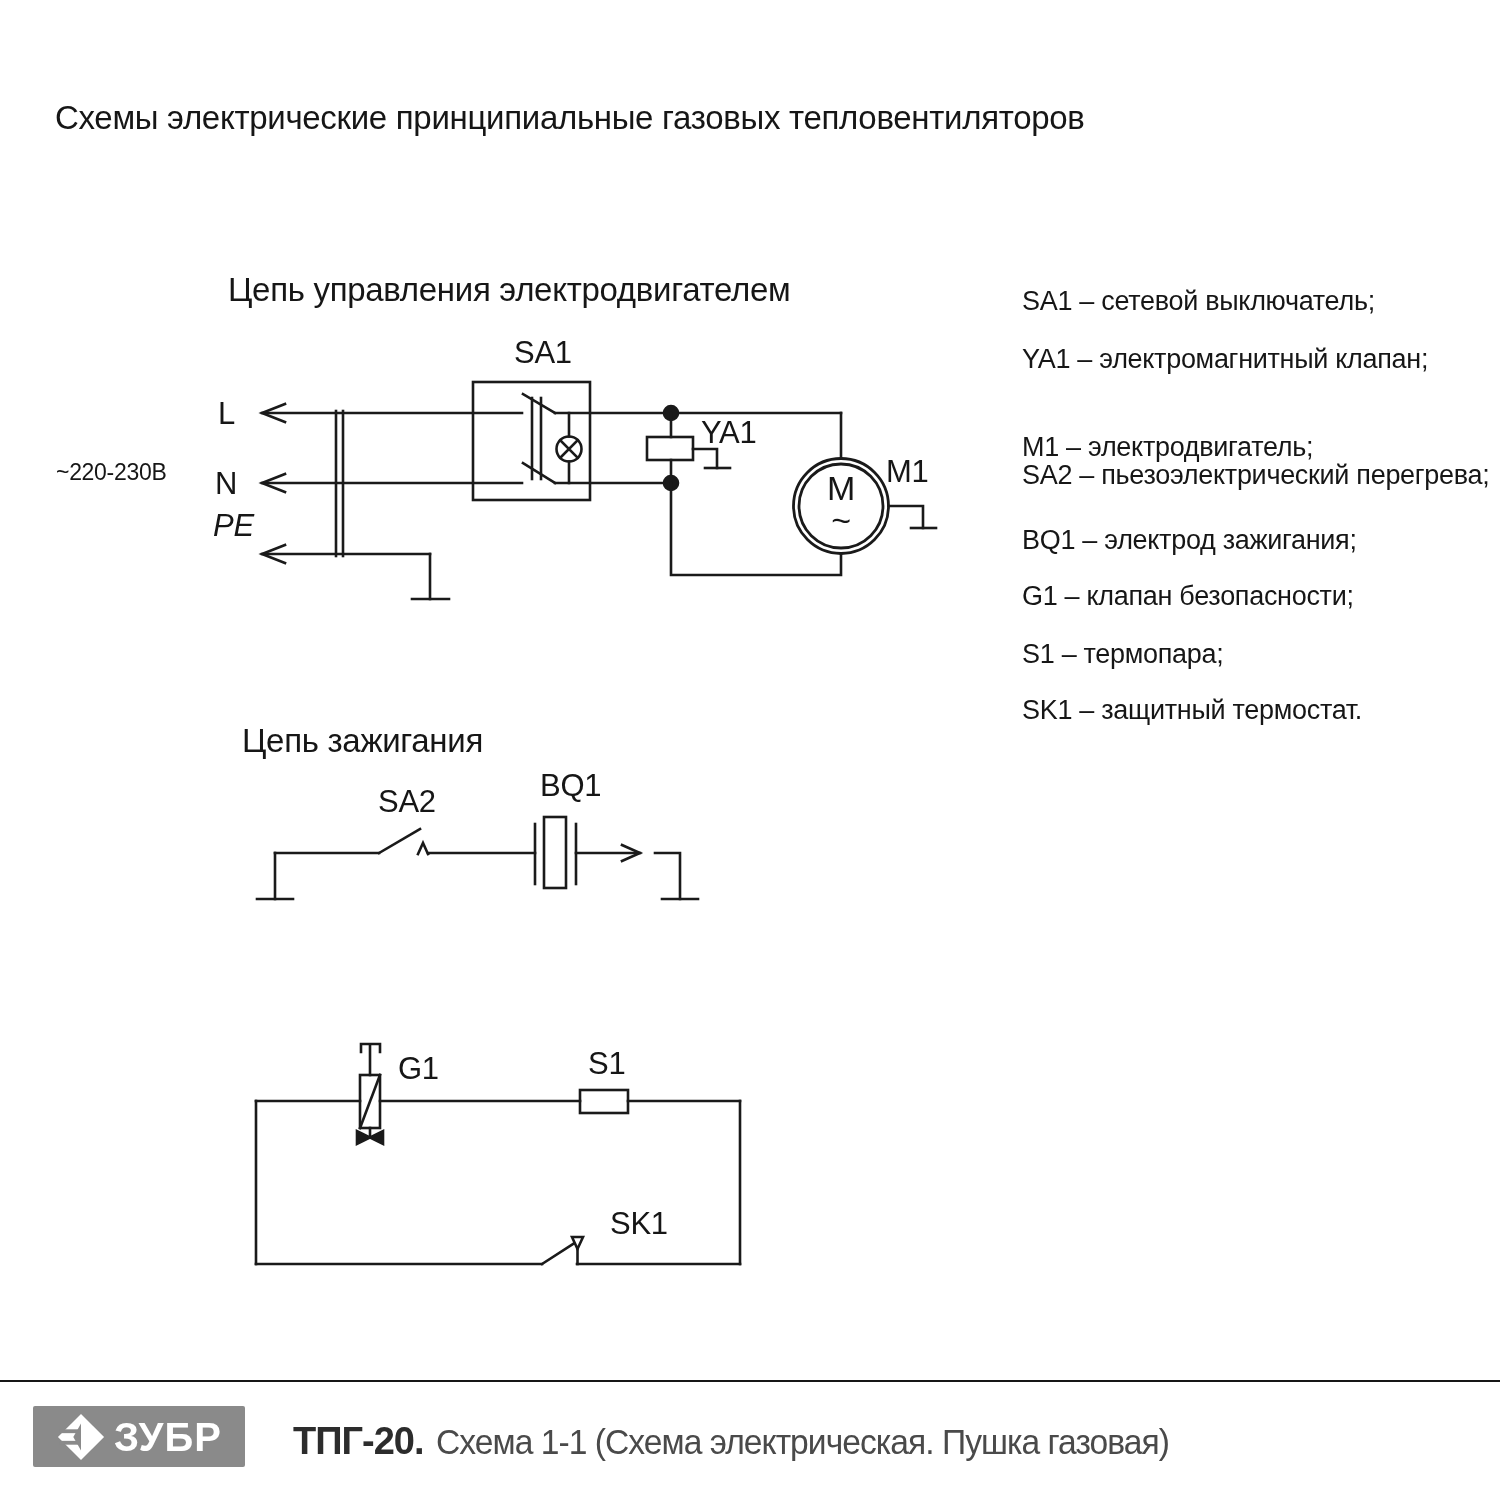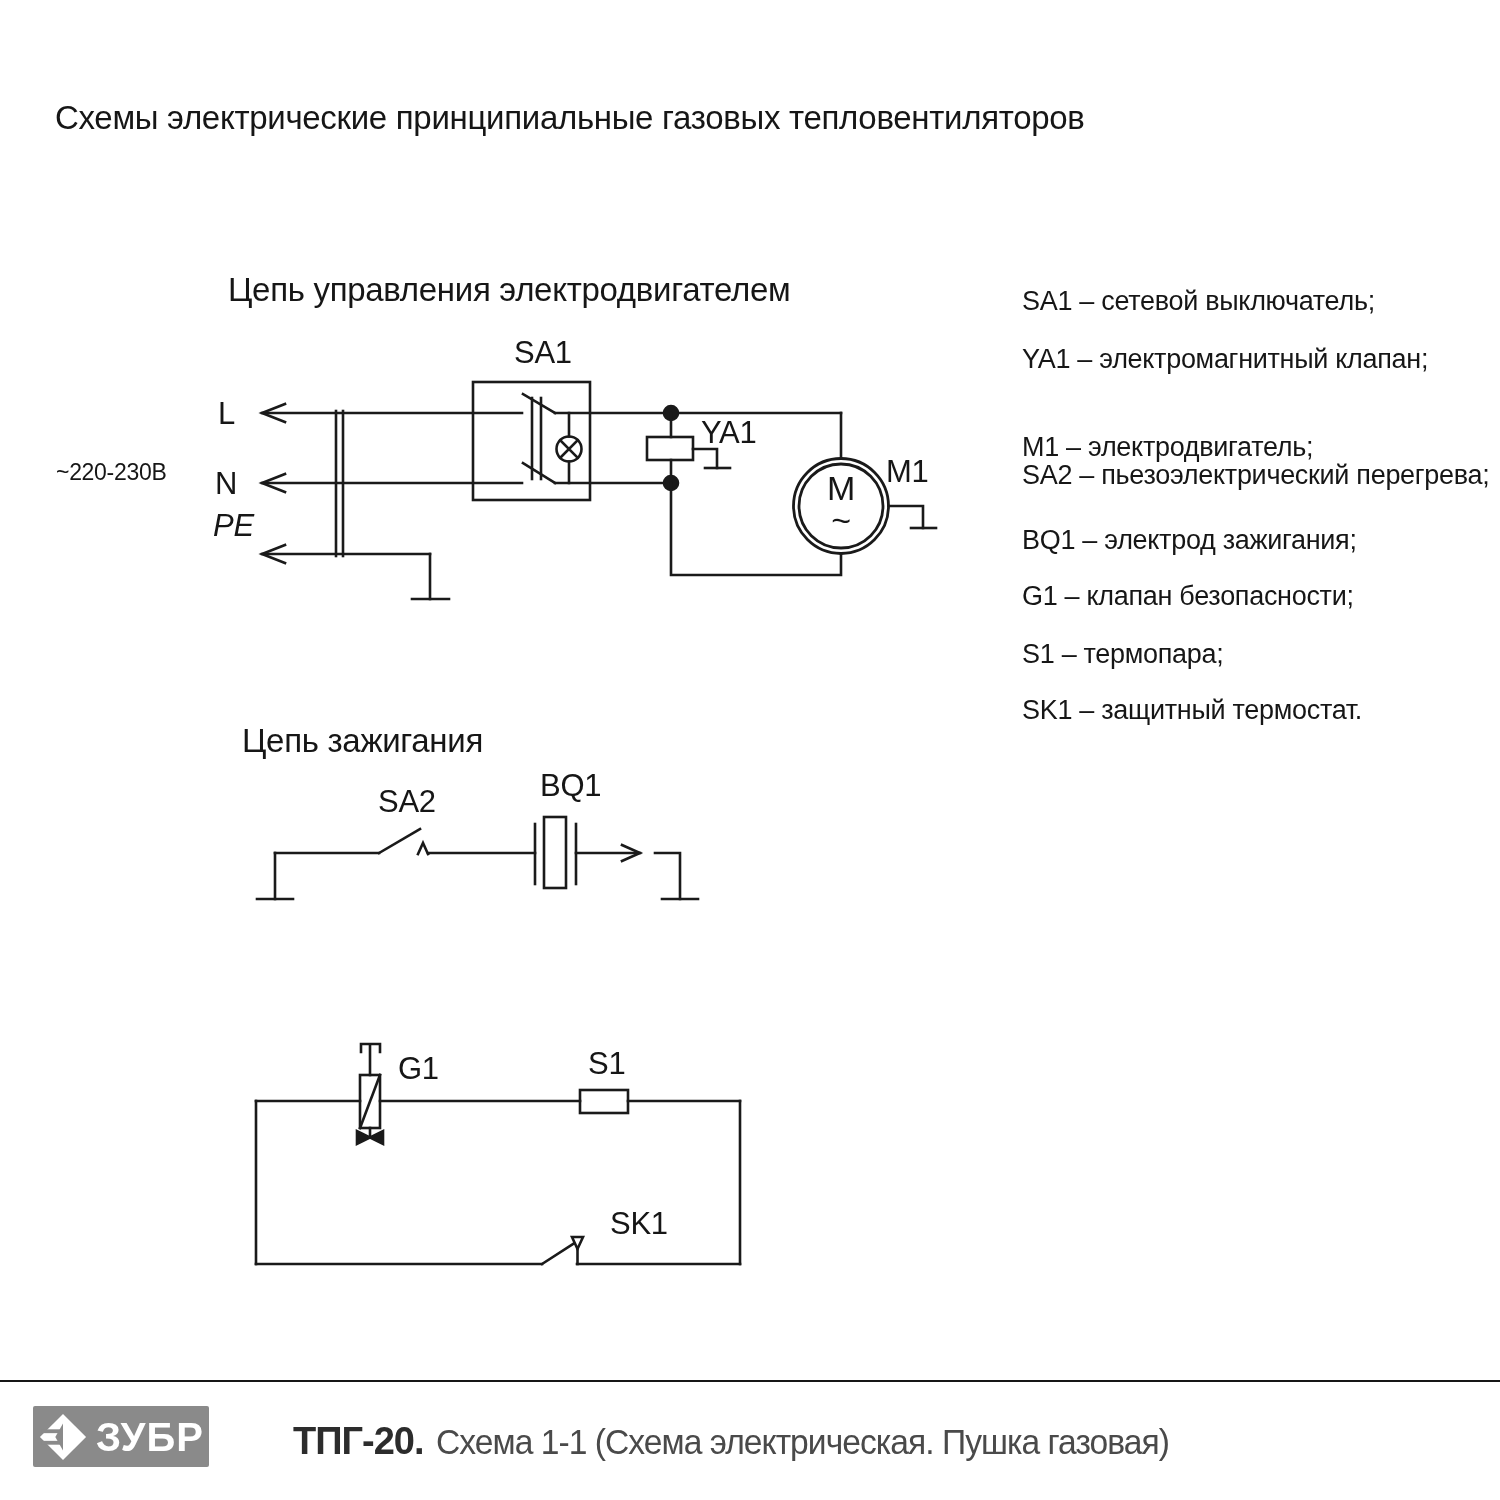--- a/index.html
+++ b/index.html
@@ -6,21 +6,21 @@
   .canvas{position:relative;width:1500px;height:1500px;background:#ffffff;overflow:hidden;
           font-family:"Liberation Sans",sans-serif;}
   .txt{position:absolute;color:#161616;white-space:nowrap;line-height:1;letter-spacing:-0.3px;}
   .title{font-size:33px;}
   .lbl{font-size:31px;}
   .small{font-size:23px;}
   .center{transform:translateX(-50%);}
   .art{position:absolute;left:0;top:0;}
   .legend-row{position:absolute;left:1022px;font-size:27px;color:#161616;white-space:nowrap;line-height:1;letter-spacing:-0.3px;}
   .rule{position:absolute;left:0;top:1380px;width:1500px;height:2px;background:#161616;}
-  .logo{position:absolute;left:33px;top:1406px;width:176px;height:61px;background:#8a8a8a;
+  .logo{position:absolute;left:33px;top:1406px;width:212px;height:61px;background:#8a8a8a;
         display:flex;align-items:center;justify-content:center;gap:8px;border-radius:2px;}
   .logo-text{color:#ffffff;font-weight:bold;font-size:40px;letter-spacing:1px;line-height:1;}
   .footer-text{position:absolute;left:293px;top:1420px;display:flex;align-items:center;white-space:nowrap;}
   .footer-model{font-size:38px;font-weight:bold;color:#2c2c2c;letter-spacing:-1px;}
   .footer-caption{font-size:35px;color:#4a4a4a;margin-left:12px;letter-spacing:-1px;
                   display:inline-block;transform:scaleX(0.96);transform-origin:left;}
 </style>
 </head>
 <body>
 

